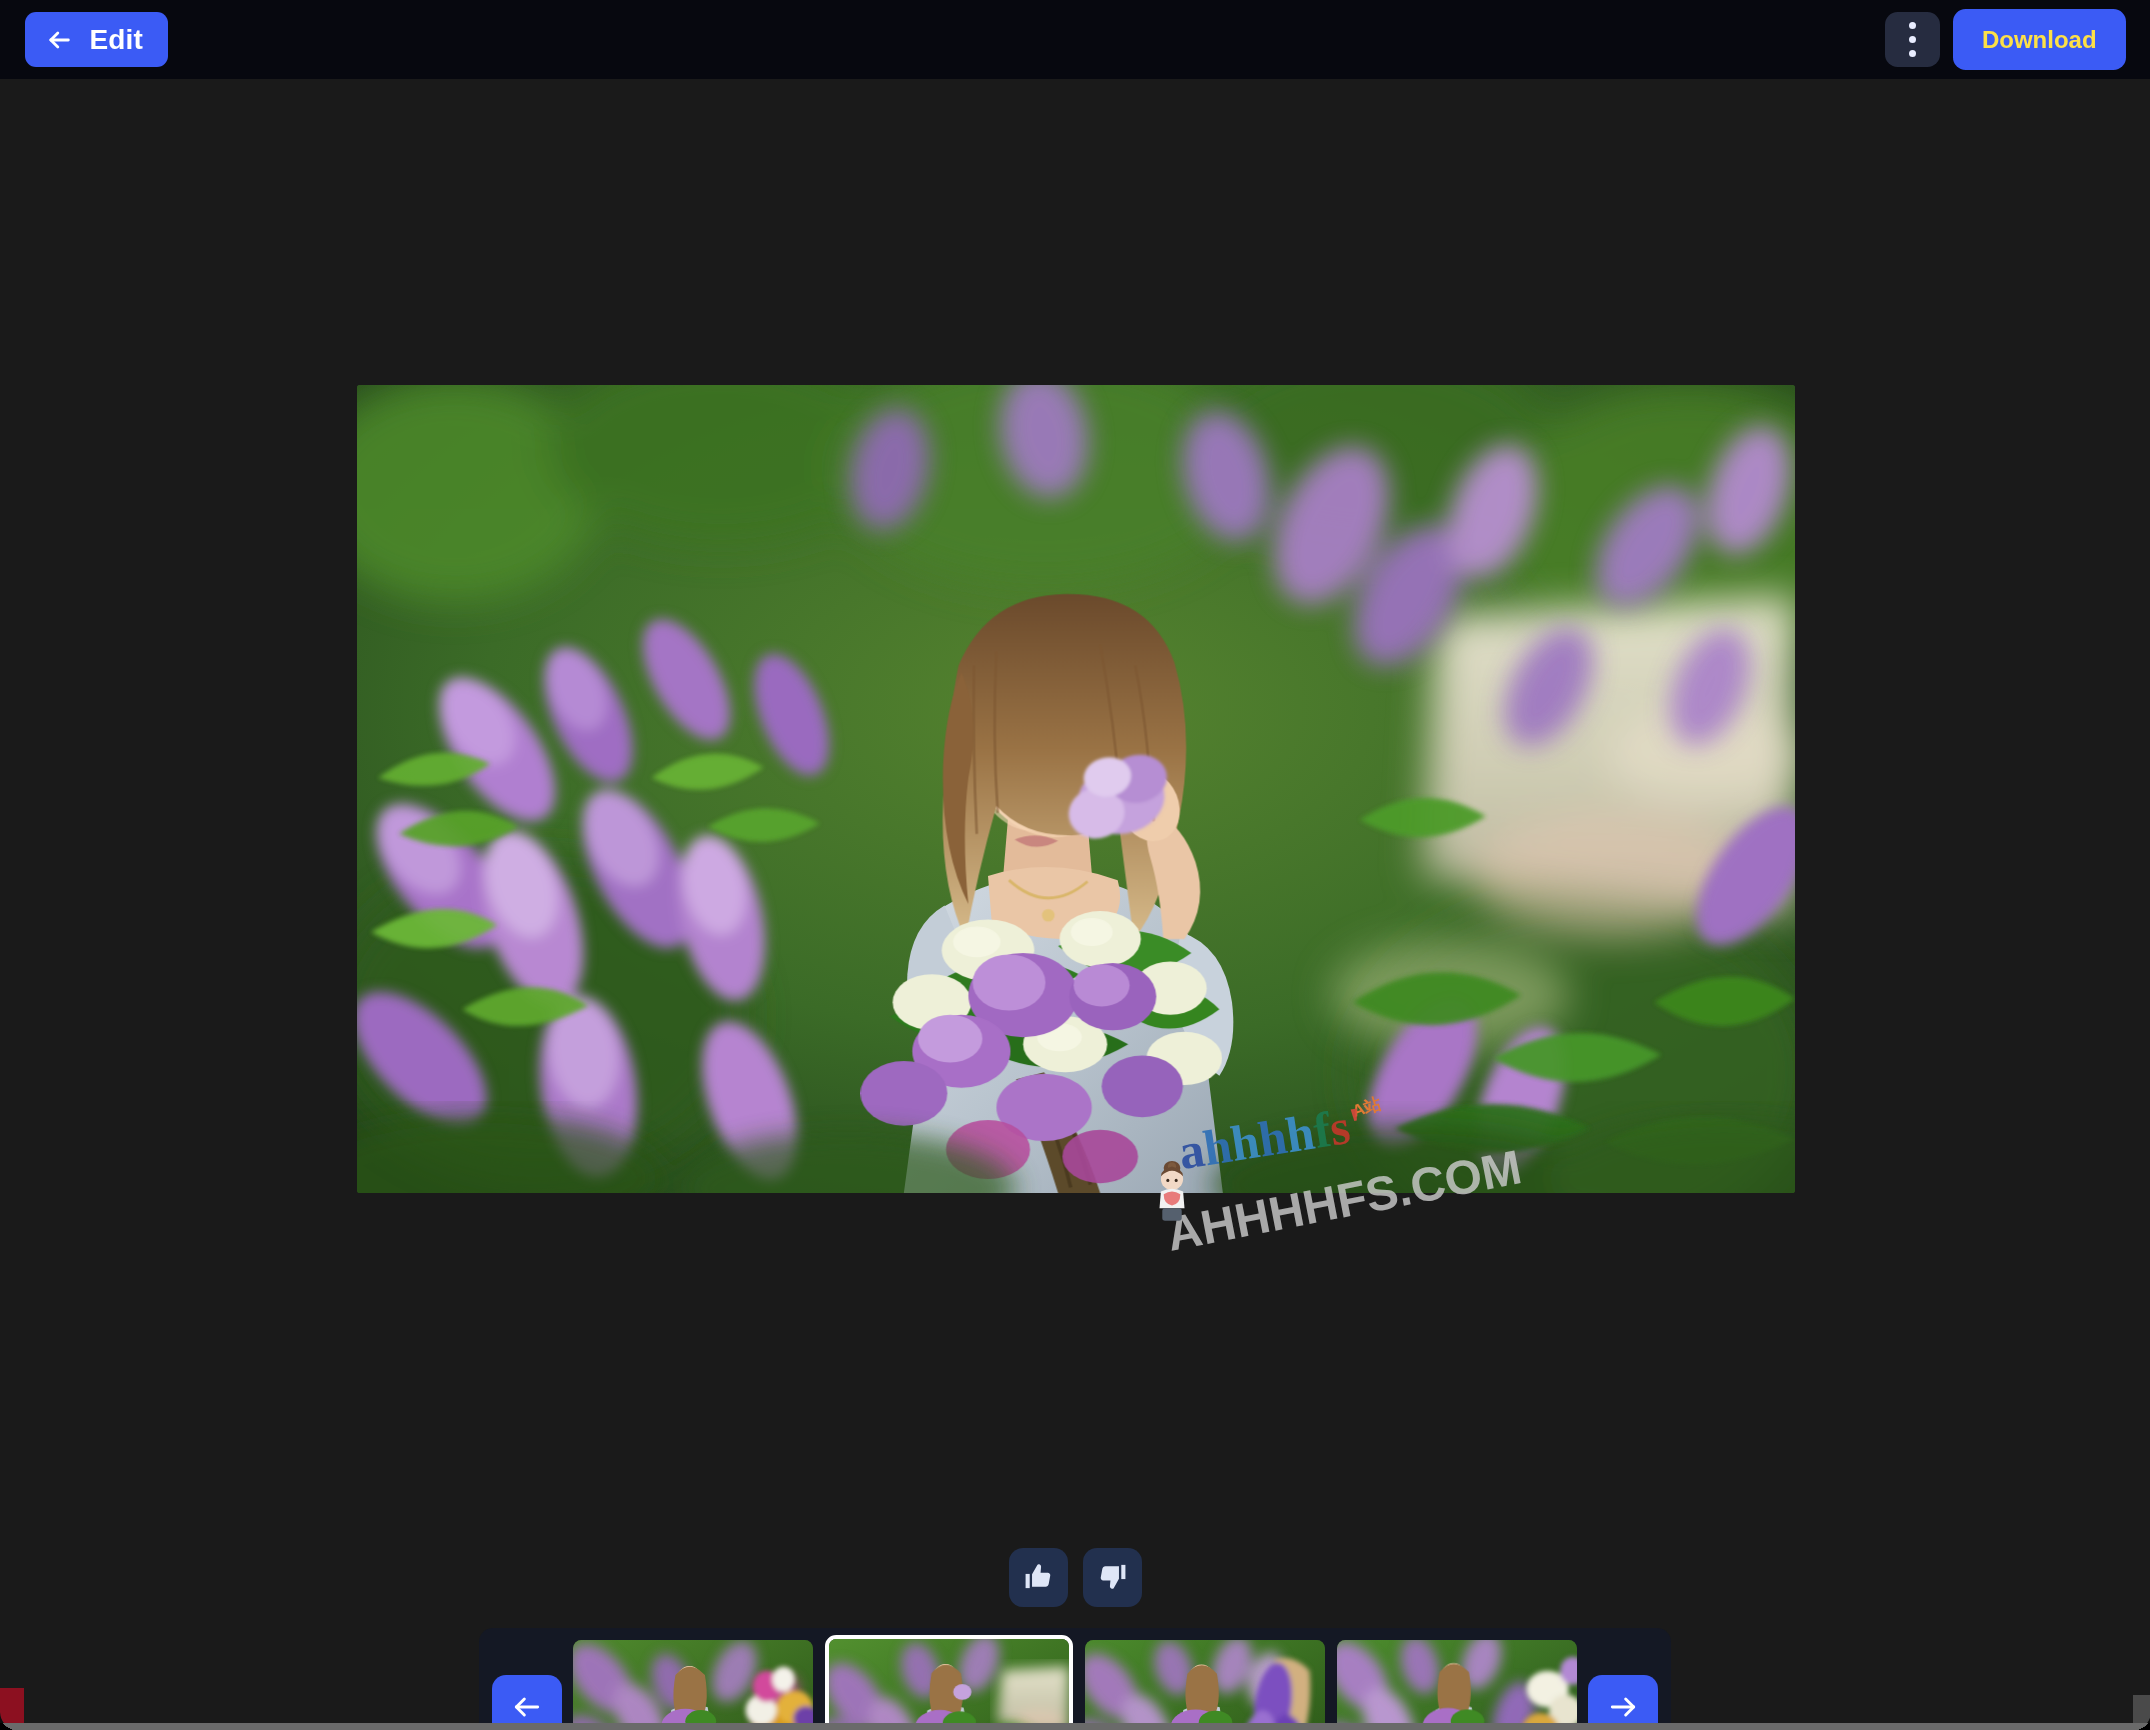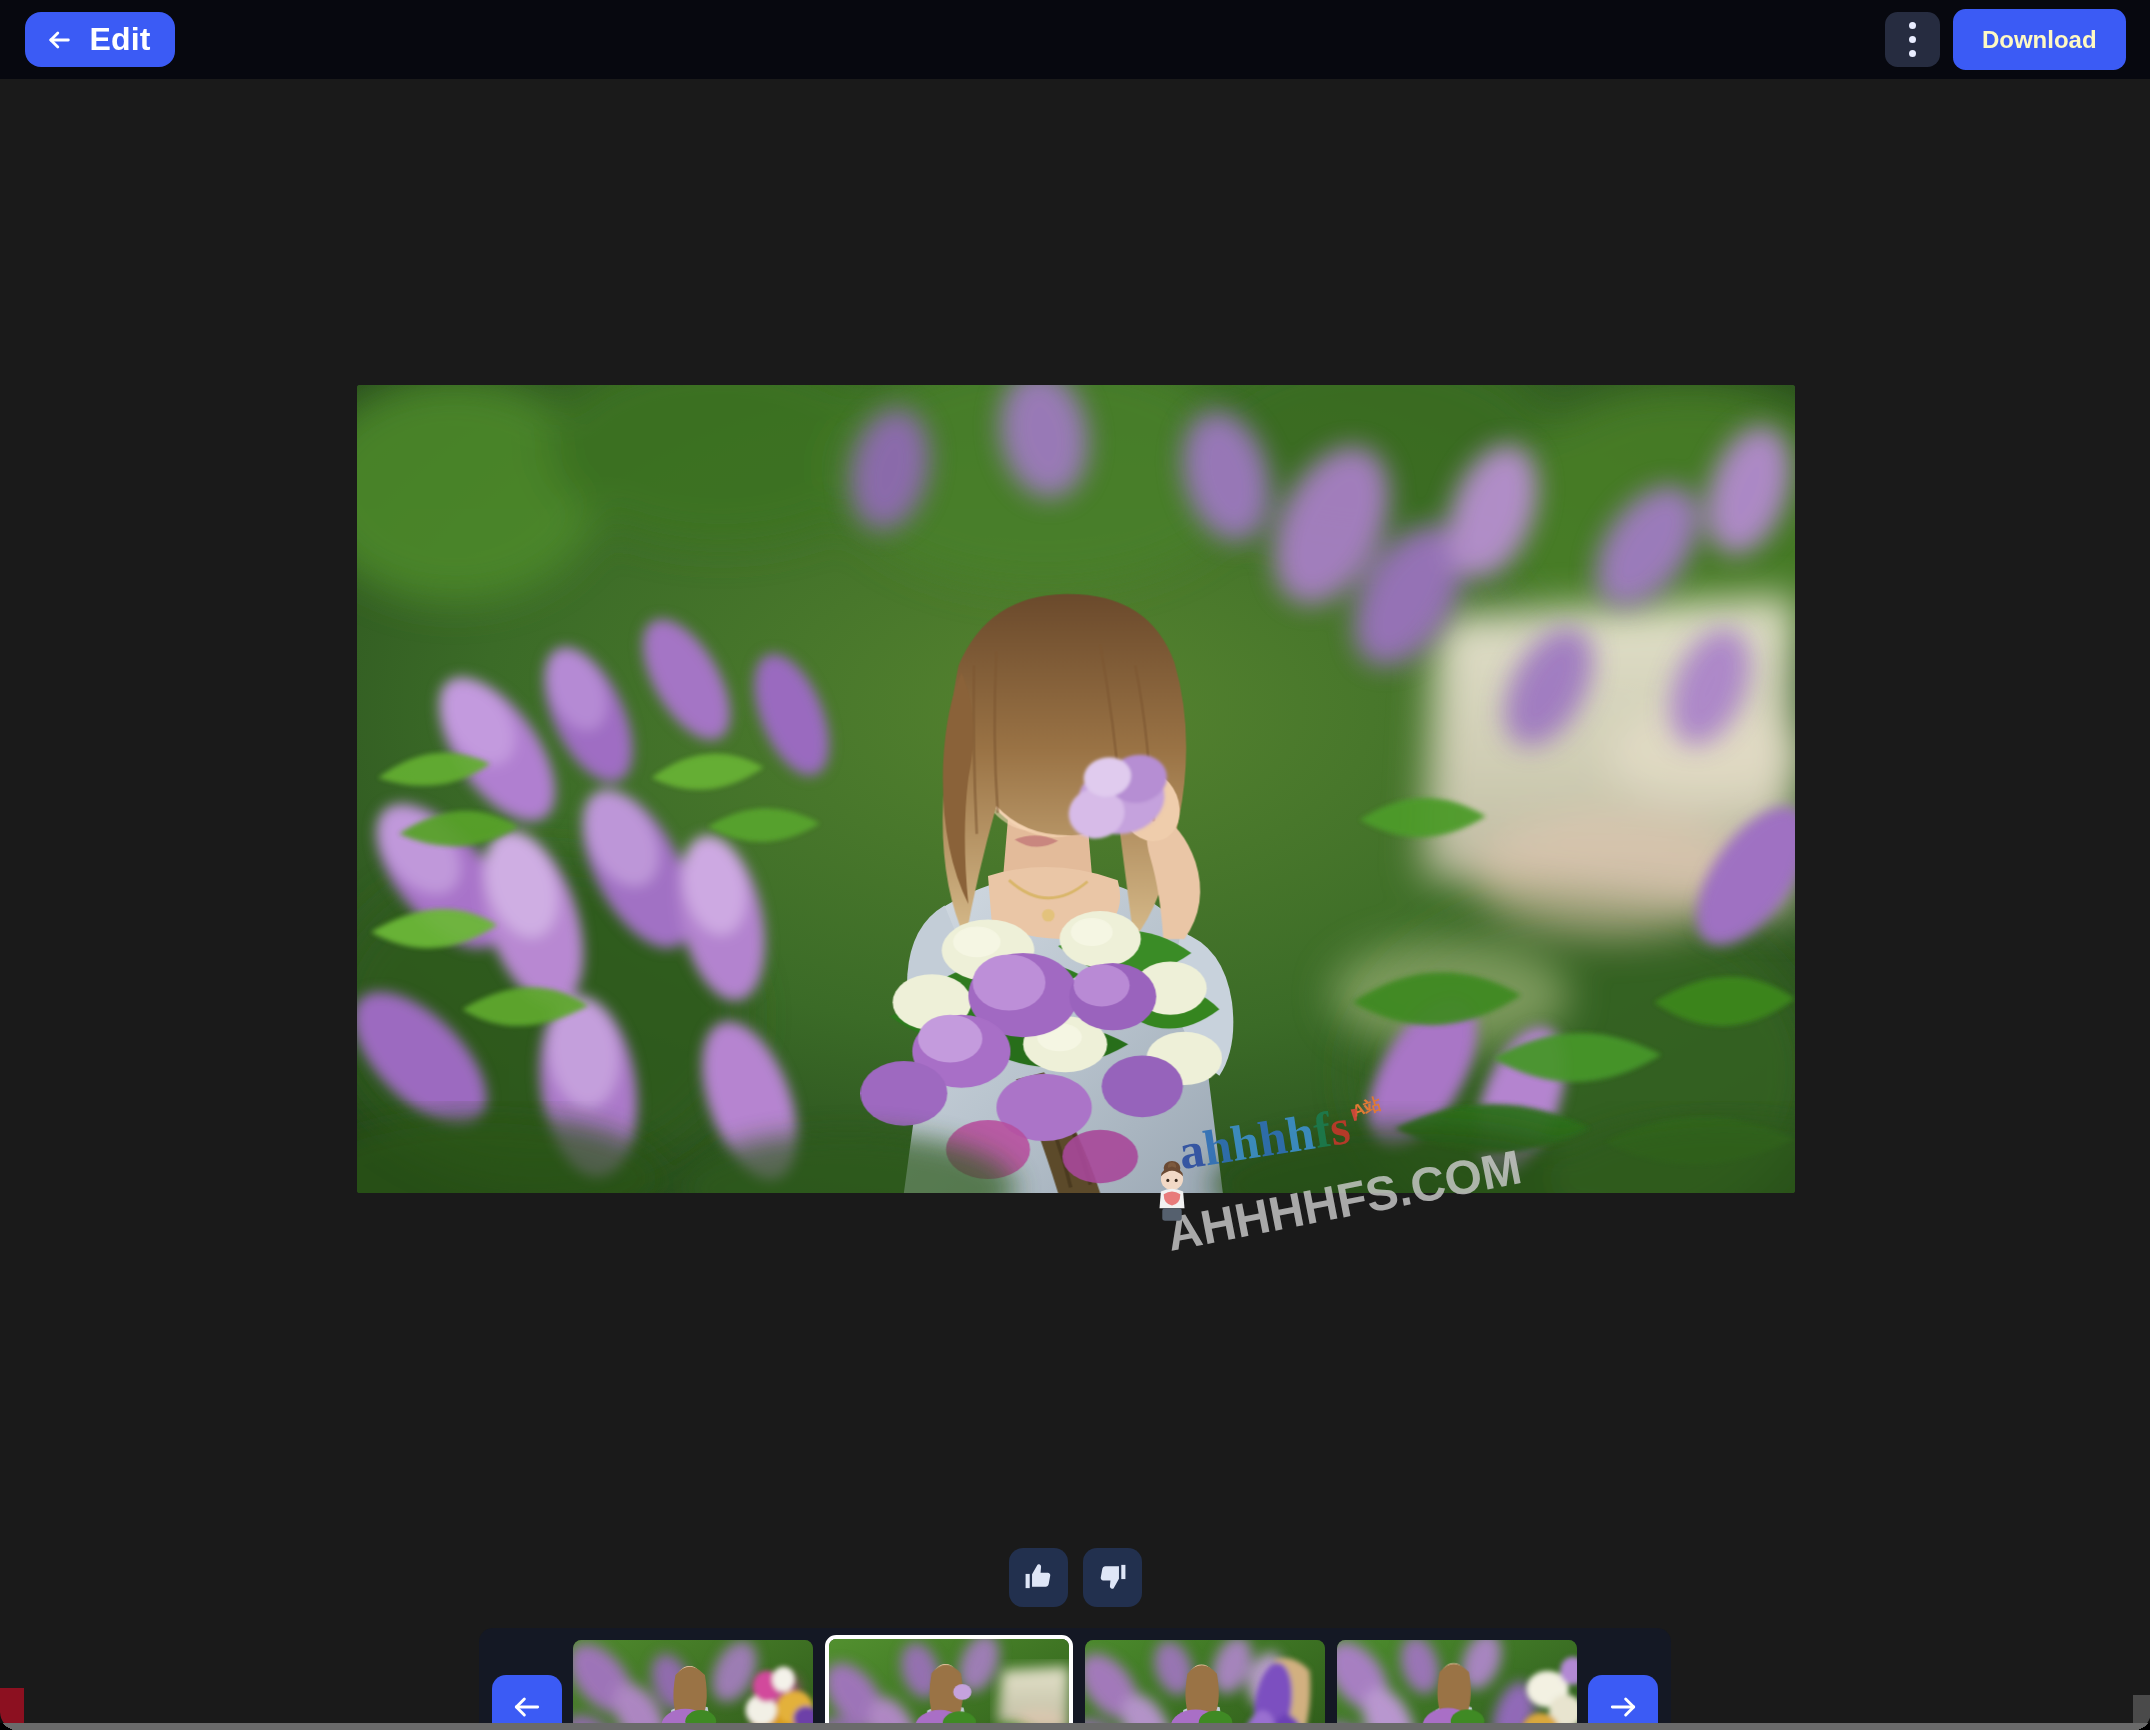--- a/index.html
+++ b/index.html
@@ -31,24 +31,24 @@
     z-index: 40;
   }
   .header-left, .header-right { display: flex; align-items: center; }
   .header-right { gap: 12.6px; }
 
   .btn-edit {
     display: flex; align-items: center; gap: 17px;
     background: #3b5bf5;
     color: #ffffff;
     border: none;
-    border-radius: 16px;
+    border-radius: 11px;
     height: 55px;
     padding: 0 25px 0 19.6px;
-    font-size: 32px;
+    font-size: 28px;
     font-weight: 600;
     letter-spacing: 0.1px;
     cursor: pointer;
     font-family: "Liberation Sans", sans-serif;
   }
   .btn-edit svg { display: block; }
 
   .btn-menu {
     width: 55px; height: 55px;
     background: #262c40;
@@ -60,21 +60,21 @@
     cursor: pointer;
   }
   .btn-menu .dot {
     width: 7.7px; height: 7.7px;
     border-radius: 50%;
     background: #e9edff;
   }
 
   .btn-download {
     background: #3b5bf5;
-    color: #fef9c3;
+    color: #fde047;
     border: none;
     border-radius: 12.6px;
     height: 61px;
     padding: 0 29.4px;
     font-size: 24px;
     font-weight: 600;
     cursor: pointer;
     font-family: "Liberation Sans", sans-serif;
   }
 

